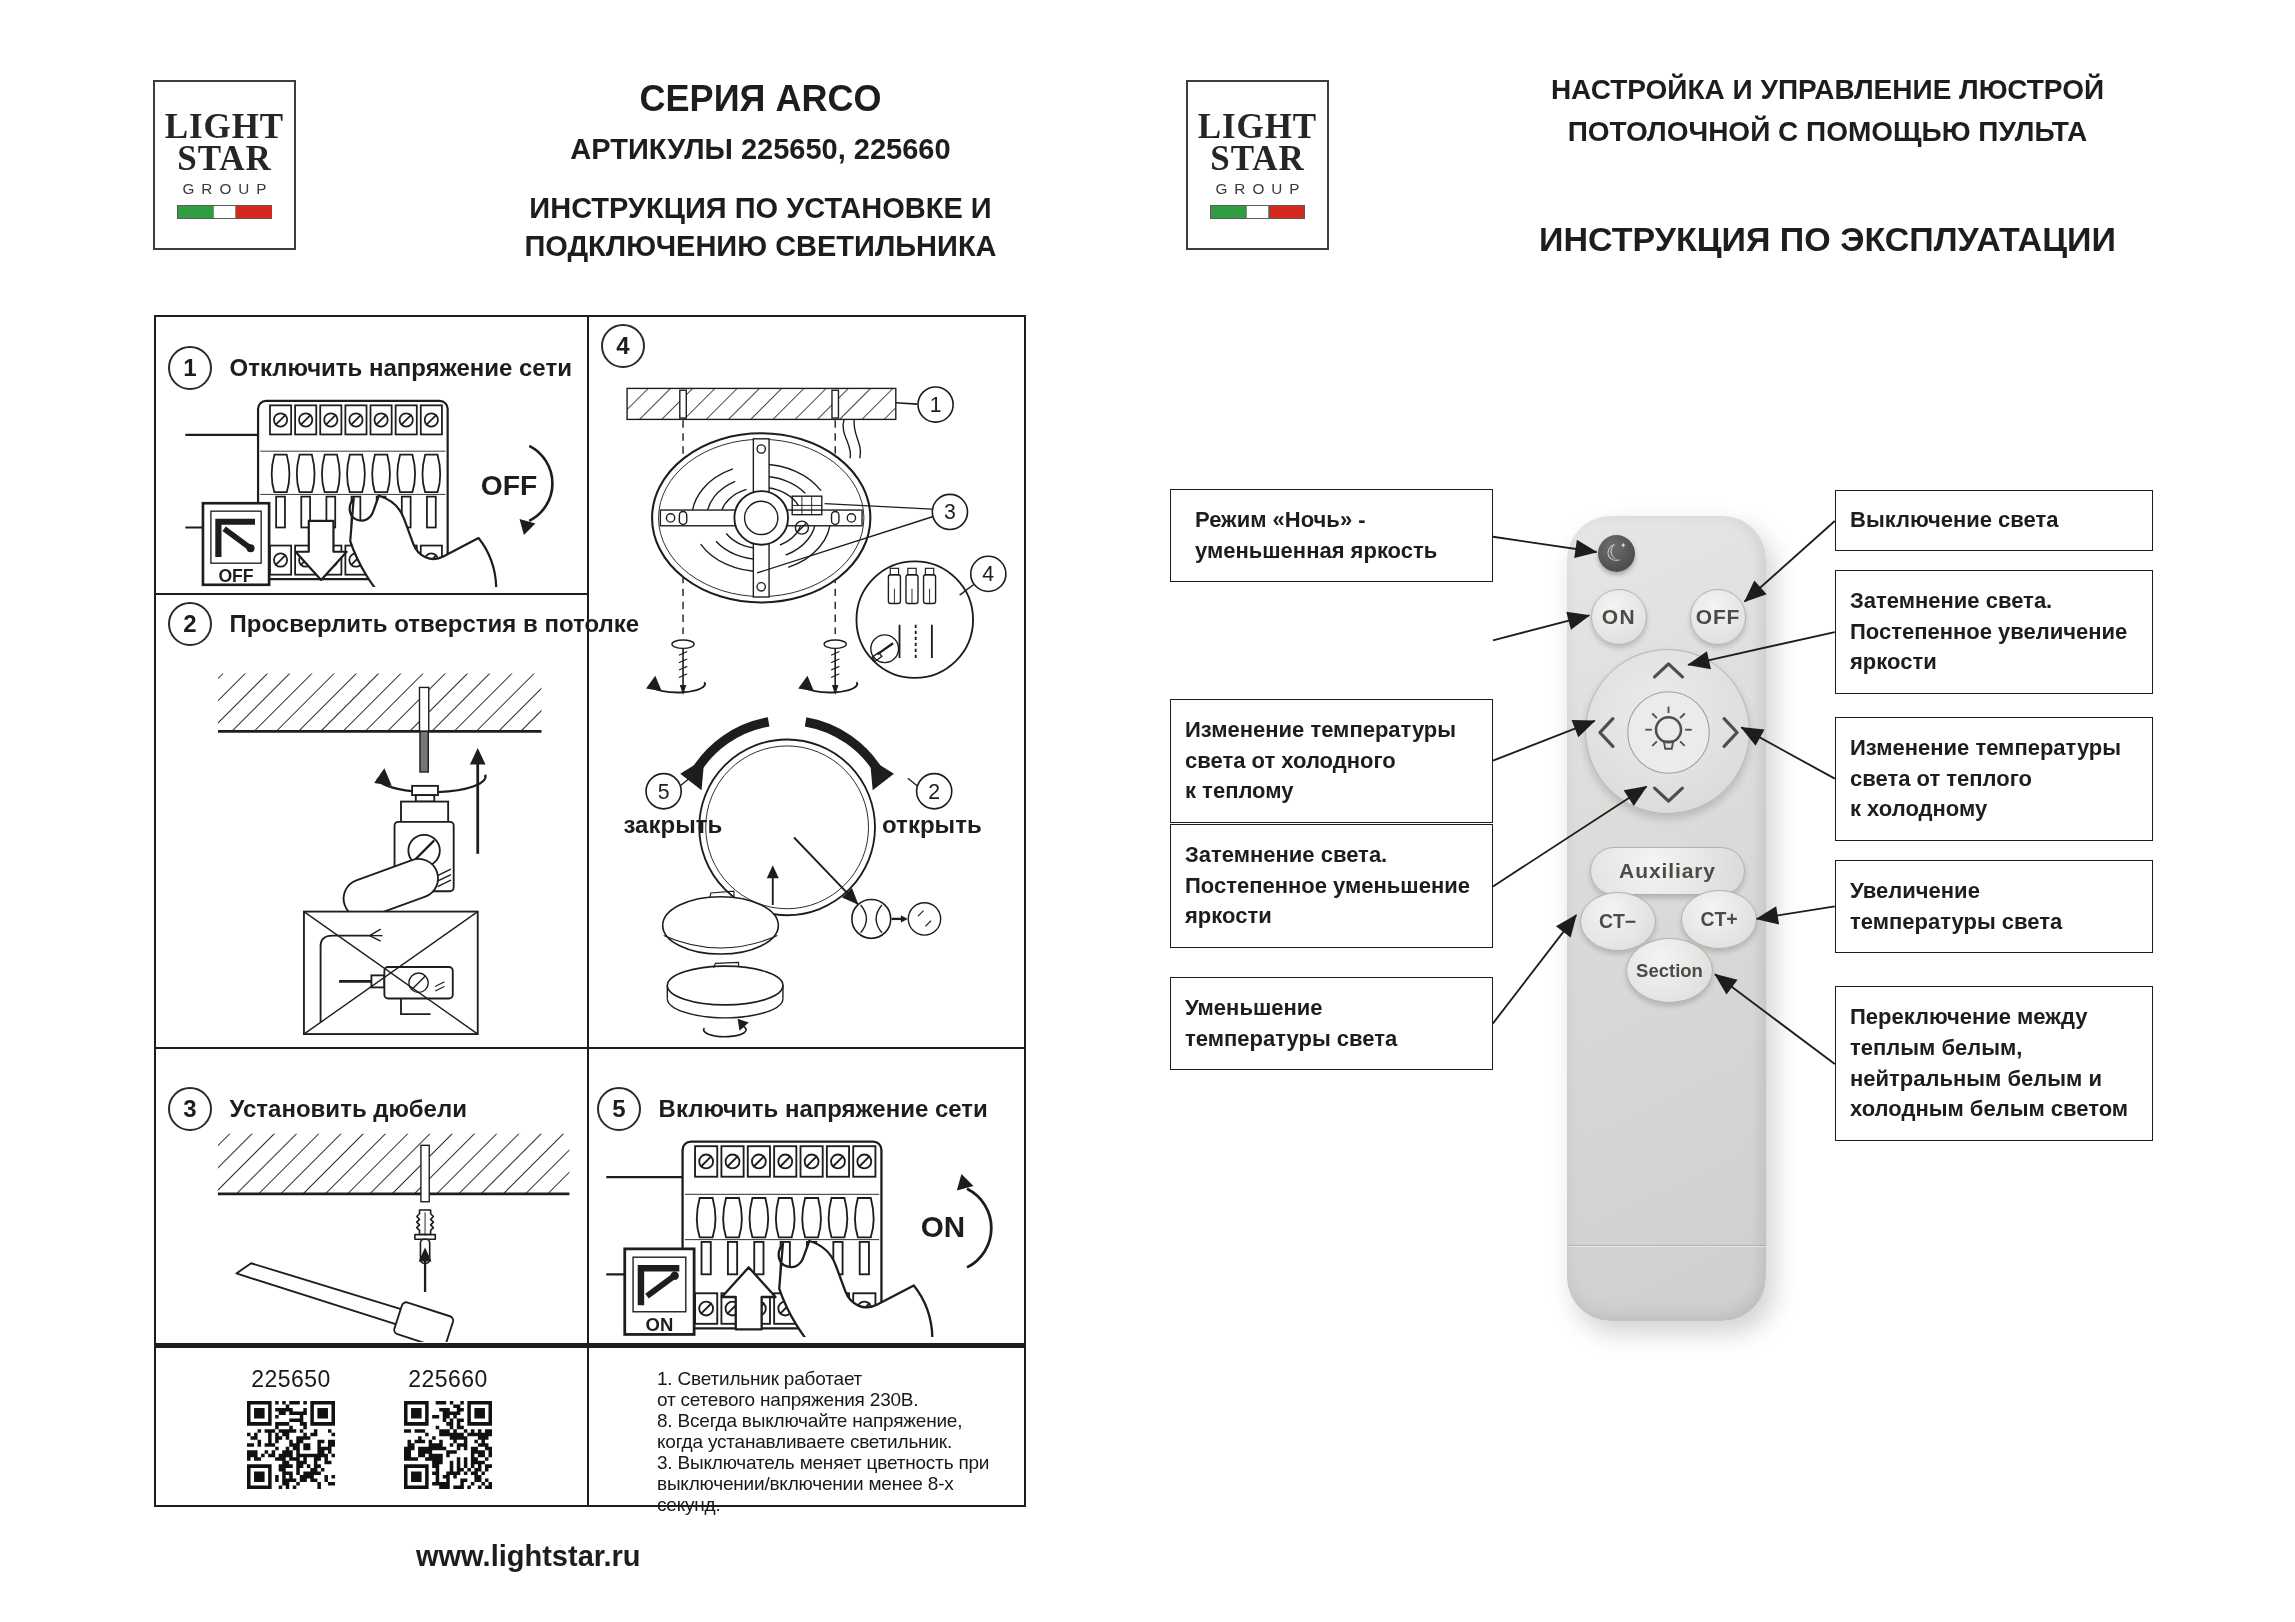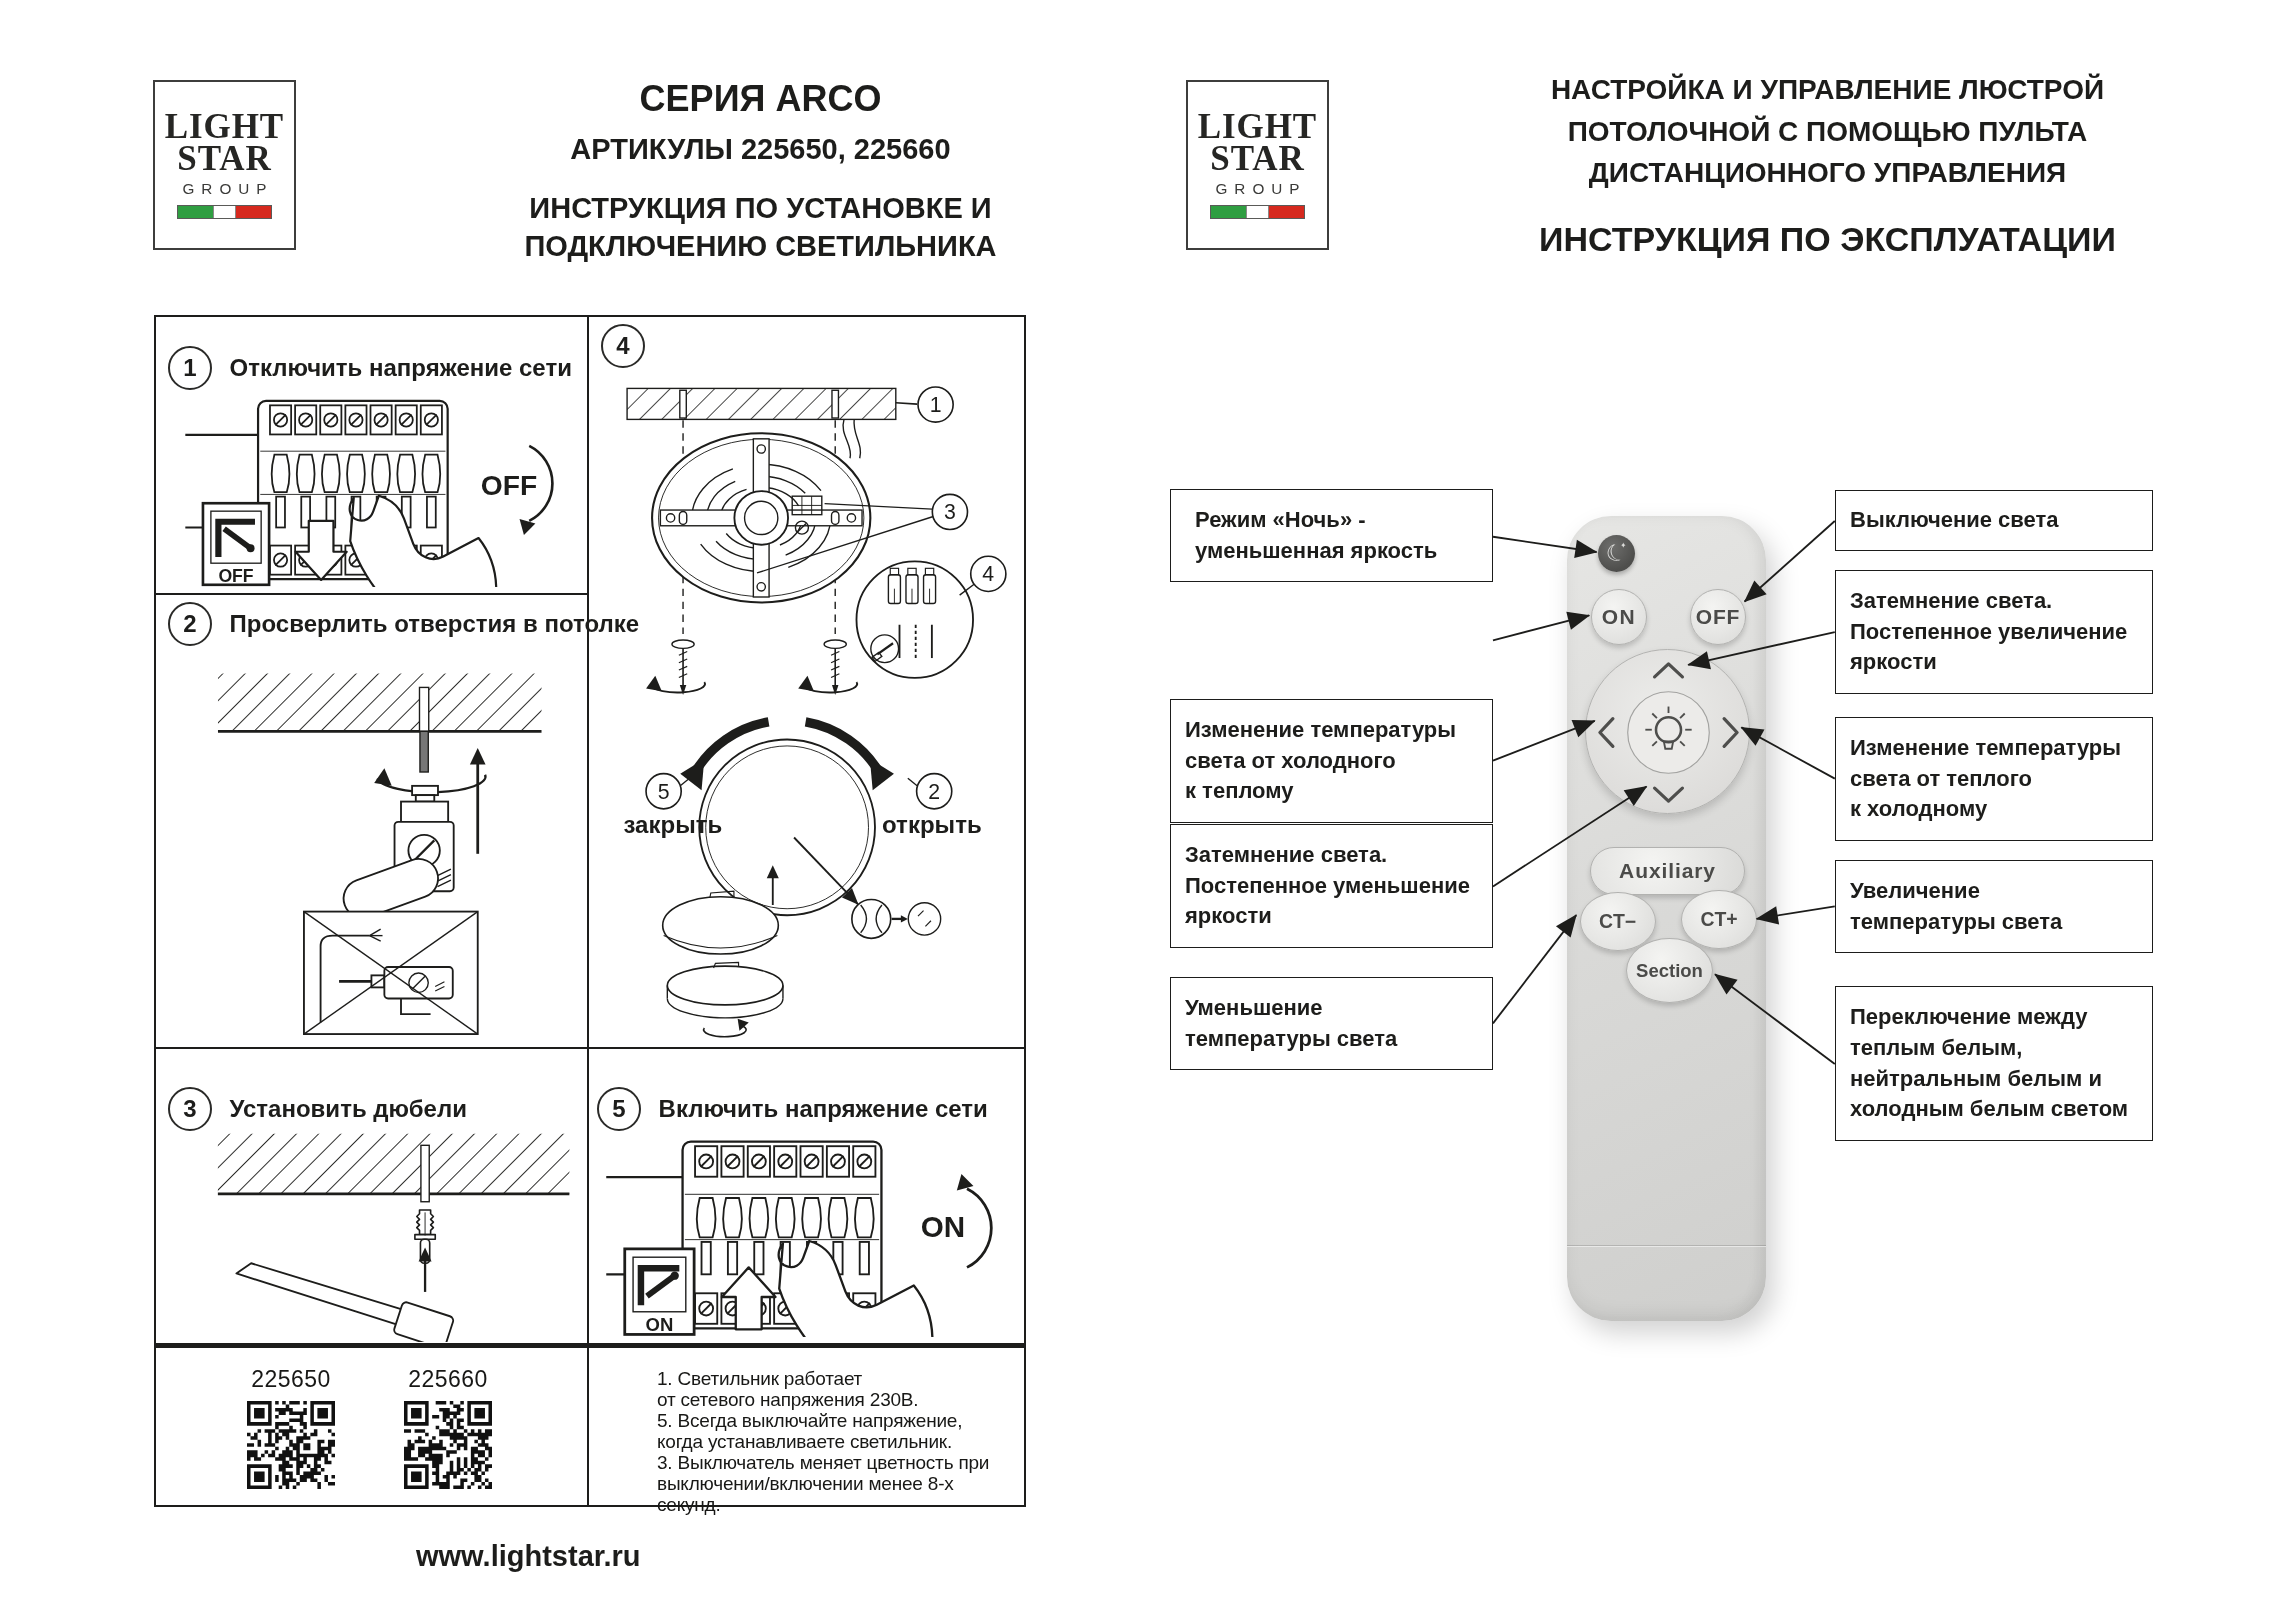--- a/index.html
+++ b/index.html
@@ -64,21 +64,20 @@
     <div class="gr">GROUP</div>
     <div class="flag">
       <span style="width:38%;background:#2f9e41;"></span>
       <span style="width:24%;background:#fff;border-left:0.9px solid #8a8a88;border-right:0.9px solid #8a8a88;"></span>
       <span style="width:38%;background:#d6291e;"></span>
     </div>
   </div>
 
   <div class="abs hl" style="left:1499px;top:74px;width:657px;font-size:28px;">НАСТРОЙКА И УПРАВЛЕНИЕ ЛЮСТРОЙ</div>
   <div class="abs hl" style="left:1499px;top:116px;width:657px;font-size:28px;">ПОТОЛОЧНОЙ С ПОМОЩЬЮ ПУЛЬТА</div>
-  <div class="abs hl" style="left:1499px;top:157px;width:657px;font-size:28px;">ДИСТАНЦИОННОГО УПРАВЛЕНИЯ</div>
   <div class="abs hl" style="left:1499px;top:220px;width:657px;font-size:34px;">ИНСТРУКЦИЯ ПО ЭКСПЛУАТАЦИИ</div>
 
   <div class="abs" style="left:154px;top:315px;width:872px;height:1192px;border:2.3px solid #1d1d1b;"></div>
   <div class="abs line" style="left:587px;top:315px;width:2.3px;height:1192px;"></div>
   <div class="abs line" style="left:154px;top:593px;width:434px;height:2.3px;"></div>
   <div class="abs line" style="left:154px;top:1047px;width:872px;height:2.3px;"></div>
   <div class="abs line" style="left:154px;top:1343px;width:872px;height:5.1px;"></div>
 
   <div class="abs steph" style="left:168px;top:346px;">
     <span class="stepnum">1</span>
@@ -406,21 +405,21 @@
       <div class="qrlabel">225660</div>
       <div class="qrbox"><svg width="88" height="88" viewBox="0 0 190 190">
             <path d="M68.4 0.0h7.6v7.6h-7.6zM76.0 0.0h7.6v7.6h-7.6zM83.6 0.0h7.6v7.6h-7.6zM98.8 0.0h7.6v7.6h-7.6zM121.6 0.0h7.6v7.6h-7.6zM106.4 7.6h7.6v7.6h-7.6zM114.0 7.6h7.6v7.6h-7.6zM76.0 15.2h7.6v7.6h-7.6zM83.6 15.2h7.6v7.6h-7.6zM91.2 15.2h7.6v7.6h-7.6zM114.0 15.2h7.6v7.6h-7.6zM121.6 15.2h7.6v7.6h-7.6zM83.6 22.8h7.6v7.6h-7.6zM91.2 22.8h7.6v7.6h-7.6zM98.8 22.8h7.6v7.6h-7.6zM106.4 22.8h7.6v7.6h-7.6zM114.0 22.8h7.6v7.6h-7.6zM60.8 30.4h7.6v7.6h-7.6zM68.4 30.4h7.6v7.6h-7.6zM83.6 30.4h7.6v7.6h-7.6zM91.2 30.4h7.6v7.6h-7.6zM106.4 30.4h7.6v7.6h-7.6zM83.6 38.0h7.6v7.6h-7.6zM98.8 38.0h7.6v7.6h-7.6zM114.0 38.0h7.6v7.6h-7.6zM121.6 38.0h7.6v7.6h-7.6zM91.2 45.6h7.6v7.6h-7.6zM98.8 45.6h7.6v7.6h-7.6zM114.0 45.6h7.6v7.6h-7.6zM68.4 53.2h7.6v7.6h-7.6zM98.8 53.2h7.6v7.6h-7.6zM114.0 53.2h7.6v7.6h-7.6zM121.6 53.2h7.6v7.6h-7.6zM0.0 60.8h7.6v7.6h-7.6zM7.6 60.8h7.6v7.6h-7.6zM22.8 60.8h7.6v7.6h-7.6zM30.4 60.8h7.6v7.6h-7.6zM38.0 60.8h7.6v7.6h-7.6zM76.0 60.8h7.6v7.6h-7.6zM83.6 60.8h7.6v7.6h-7.6zM91.2 60.8h7.6v7.6h-7.6zM106.4 60.8h7.6v7.6h-7.6zM129.2 60.8h7.6v7.6h-7.6zM144.4 60.8h7.6v7.6h-7.6zM159.6 60.8h7.6v7.6h-7.6zM174.8 60.8h7.6v7.6h-7.6zM182.4 60.8h7.6v7.6h-7.6zM45.6 68.4h7.6v7.6h-7.6zM76.0 68.4h7.6v7.6h-7.6zM83.6 68.4h7.6v7.6h-7.6zM91.2 68.4h7.6v7.6h-7.6zM98.8 68.4h7.6v7.6h-7.6zM106.4 68.4h7.6v7.6h-7.6zM114.0 68.4h7.6v7.6h-7.6zM121.6 68.4h7.6v7.6h-7.6zM136.8 68.4h7.6v7.6h-7.6zM144.4 68.4h7.6v7.6h-7.6zM152.0 68.4h7.6v7.6h-7.6zM159.6 68.4h7.6v7.6h-7.6zM167.2 68.4h7.6v7.6h-7.6zM174.8 68.4h7.6v7.6h-7.6zM182.4 68.4h7.6v7.6h-7.6zM30.4 76.0h7.6v7.6h-7.6zM60.8 76.0h7.6v7.6h-7.6zM98.8 76.0h7.6v7.6h-7.6zM106.4 76.0h7.6v7.6h-7.6zM114.0 76.0h7.6v7.6h-7.6zM121.6 76.0h7.6v7.6h-7.6zM129.2 76.0h7.6v7.6h-7.6zM159.6 76.0h7.6v7.6h-7.6zM167.2 76.0h7.6v7.6h-7.6zM174.8 76.0h7.6v7.6h-7.6zM7.6 83.6h7.6v7.6h-7.6zM22.8 83.6h7.6v7.6h-7.6zM30.4 83.6h7.6v7.6h-7.6zM38.0 83.6h7.6v7.6h-7.6zM53.2 83.6h7.6v7.6h-7.6zM76.0 83.6h7.6v7.6h-7.6zM106.4 83.6h7.6v7.6h-7.6zM129.2 83.6h7.6v7.6h-7.6zM152.0 83.6h7.6v7.6h-7.6zM167.2 83.6h7.6v7.6h-7.6zM7.6 91.2h7.6v7.6h-7.6zM15.2 91.2h7.6v7.6h-7.6zM53.2 91.2h7.6v7.6h-7.6zM60.8 91.2h7.6v7.6h-7.6zM68.4 91.2h7.6v7.6h-7.6zM76.0 91.2h7.6v7.6h-7.6zM98.8 91.2h7.6v7.6h-7.6zM114.0 91.2h7.6v7.6h-7.6zM121.6 91.2h7.6v7.6h-7.6zM129.2 91.2h7.6v7.6h-7.6zM159.6 91.2h7.6v7.6h-7.6zM167.2 91.2h7.6v7.6h-7.6zM174.8 91.2h7.6v7.6h-7.6zM0.0 98.8h7.6v7.6h-7.6zM7.6 98.8h7.6v7.6h-7.6zM15.2 98.8h7.6v7.6h-7.6zM30.4 98.8h7.6v7.6h-7.6zM38.0 98.8h7.6v7.6h-7.6zM45.6 98.8h7.6v7.6h-7.6zM53.2 98.8h7.6v7.6h-7.6zM60.8 98.8h7.6v7.6h-7.6zM68.4 98.8h7.6v7.6h-7.6zM76.0 98.8h7.6v7.6h-7.6zM83.6 98.8h7.6v7.6h-7.6zM114.0 98.8h7.6v7.6h-7.6zM129.2 98.8h7.6v7.6h-7.6zM144.4 98.8h7.6v7.6h-7.6zM152.0 98.8h7.6v7.6h-7.6zM174.8 98.8h7.6v7.6h-7.6zM182.4 98.8h7.6v7.6h-7.6zM0.0 106.4h7.6v7.6h-7.6zM7.6 106.4h7.6v7.6h-7.6zM30.4 106.4h7.6v7.6h-7.6zM38.0 106.4h7.6v7.6h-7.6zM45.6 106.4h7.6v7.6h-7.6zM53.2 106.4h7.6v7.6h-7.6zM91.2 106.4h7.6v7.6h-7.6zM98.8 106.4h7.6v7.6h-7.6zM106.4 106.4h7.6v7.6h-7.6zM144.4 106.4h7.6v7.6h-7.6zM152.0 106.4h7.6v7.6h-7.6zM159.6 106.4h7.6v7.6h-7.6zM167.2 106.4h7.6v7.6h-7.6zM182.4 106.4h7.6v7.6h-7.6zM0.0 114.0h7.6v7.6h-7.6zM7.6 114.0h7.6v7.6h-7.6zM30.4 114.0h7.6v7.6h-7.6zM38.0 114.0h7.6v7.6h-7.6zM53.2 114.0h7.6v7.6h-7.6zM60.8 114.0h7.6v7.6h-7.6zM68.4 114.0h7.6v7.6h-7.6zM76.0 114.0h7.6v7.6h-7.6zM91.2 114.0h7.6v7.6h-7.6zM144.4 114.0h7.6v7.6h-7.6zM159.6 114.0h7.6v7.6h-7.6zM167.2 114.0h7.6v7.6h-7.6zM182.4 114.0h7.6v7.6h-7.6zM0.0 121.6h7.6v7.6h-7.6zM7.6 121.6h7.6v7.6h-7.6zM15.2 121.6h7.6v7.6h-7.6zM22.8 121.6h7.6v7.6h-7.6zM45.6 121.6h7.6v7.6h-7.6zM53.2 121.6h7.6v7.6h-7.6zM60.8 121.6h7.6v7.6h-7.6zM68.4 121.6h7.6v7.6h-7.6zM76.0 121.6h7.6v7.6h-7.6zM114.0 121.6h7.6v7.6h-7.6zM129.2 121.6h7.6v7.6h-7.6zM144.4 121.6h7.6v7.6h-7.6zM152.0 121.6h7.6v7.6h-7.6zM174.8 121.6h7.6v7.6h-7.6zM60.8 129.2h7.6v7.6h-7.6zM68.4 129.2h7.6v7.6h-7.6zM76.0 129.2h7.6v7.6h-7.6zM98.8 129.2h7.6v7.6h-7.6zM114.0 129.2h7.6v7.6h-7.6zM129.2 129.2h7.6v7.6h-7.6zM144.4 129.2h7.6v7.6h-7.6zM152.0 129.2h7.6v7.6h-7.6zM159.6 129.2h7.6v7.6h-7.6zM167.2 129.2h7.6v7.6h-7.6zM60.8 136.8h7.6v7.6h-7.6zM68.4 136.8h7.6v7.6h-7.6zM98.8 136.8h7.6v7.6h-7.6zM114.0 136.8h7.6v7.6h-7.6zM129.2 136.8h7.6v7.6h-7.6zM144.4 136.8h7.6v7.6h-7.6zM159.6 136.8h7.6v7.6h-7.6zM174.8 136.8h7.6v7.6h-7.6zM182.4 136.8h7.6v7.6h-7.6zM68.4 144.4h7.6v7.6h-7.6zM98.8 144.4h7.6v7.6h-7.6zM114.0 144.4h7.6v7.6h-7.6zM121.6 144.4h7.6v7.6h-7.6zM136.8 144.4h7.6v7.6h-7.6zM152.0 144.4h7.6v7.6h-7.6zM159.6 144.4h7.6v7.6h-7.6zM174.8 144.4h7.6v7.6h-7.6zM60.8 152.0h7.6v7.6h-7.6zM68.4 152.0h7.6v7.6h-7.6zM91.2 152.0h7.6v7.6h-7.6zM98.8 152.0h7.6v7.6h-7.6zM106.4 152.0h7.6v7.6h-7.6zM114.0 152.0h7.6v7.6h-7.6zM129.2 152.0h7.6v7.6h-7.6zM144.4 152.0h7.6v7.6h-7.6zM152.0 152.0h7.6v7.6h-7.6zM167.2 152.0h7.6v7.6h-7.6zM68.4 159.6h7.6v7.6h-7.6zM83.6 159.6h7.6v7.6h-7.6zM91.2 159.6h7.6v7.6h-7.6zM106.4 159.6h7.6v7.6h-7.6zM152.0 159.6h7.6v7.6h-7.6zM159.6 159.6h7.6v7.6h-7.6zM68.4 167.2h7.6v7.6h-7.6zM91.2 167.2h7.6v7.6h-7.6zM121.6 167.2h7.6v7.6h-7.6zM129.2 167.2h7.6v7.6h-7.6zM152.0 167.2h7.6v7.6h-7.6zM159.6 167.2h7.6v7.6h-7.6zM174.8 167.2h7.6v7.6h-7.6zM60.8 174.8h7.6v7.6h-7.6zM68.4 174.8h7.6v7.6h-7.6zM76.0 174.8h7.6v7.6h-7.6zM83.6 174.8h7.6v7.6h-7.6zM91.2 174.8h7.6v7.6h-7.6zM121.6 174.8h7.6v7.6h-7.6zM144.4 174.8h7.6v7.6h-7.6zM167.2 174.8h7.6v7.6h-7.6zM182.4 174.8h7.6v7.6h-7.6zM76.0 182.4h7.6v7.6h-7.6zM83.6 182.4h7.6v7.6h-7.6zM91.2 182.4h7.6v7.6h-7.6zM106.4 182.4h7.6v7.6h-7.6zM114.0 182.4h7.6v7.6h-7.6zM121.6 182.4h7.6v7.6h-7.6zM136.8 182.4h7.6v7.6h-7.6zM159.6 182.4h7.6v7.6h-7.6zM174.8 182.4h7.6v7.6h-7.6zM182.4 182.4h7.6v7.6h-7.6zM0 0h53.199999999999996v53.199999999999996h-53.199999999999996z M7.6 7.6v38h38v-38zM15.2 15.2h22.799999999999997v22.799999999999997h-22.799999999999997zM136.79999999999998 0h53.199999999999996v53.199999999999996h-53.199999999999996z M144.39999999999998 7.6v38h38v-38zM151.99999999999997 15.2h22.799999999999997v22.799999999999997h-22.799999999999997zM0 136.79999999999998h53.199999999999996v53.199999999999996h-53.199999999999996z M7.6 144.39999999999998v38h38v-38zM15.2 151.99999999999997h22.799999999999997v22.799999999999997h-22.799999999999997z" fill="#111" fill-rule="evenodd"></path>
           </svg></div>
     </div>
   </div>
 
   <div class="abs notes" style="left:657px;top:1368px;width:356px;">
     <div>1. Светильник работает</div>
     <div>от сетевого напряжения 230В.</div>
-    <div>5. Всегда выключайте напряжение,</div>
+    <div>8. Всегда выключайте напряжение,</div>
     <div>когда устанавливаете светильник.</div>
     <div>3. Выключатель меняет цветность при</div>
     <div>выключении/включении менее 8-х секунд.</div>
   </div>
 
   <div id="remote" class="abs" style="left:1567px;top:516px;width:199px;height:805px;">
     <div class="abs" style="left:31px;top:18.5px;width:37px;height:37px;border-radius:50%;
          background:radial-gradient(circle at 38% 32%,#6e6e6c,#4e4e4c 70%);box-shadow:0 2.8px 4.6px rgba(0,0,0,0.25);
          display:flex;align-items:center;justify-content:center;">
       <span style="color:#dcdcda;font-size:23px;transform:rotate(-18deg);line-height:1;">☾</span>

